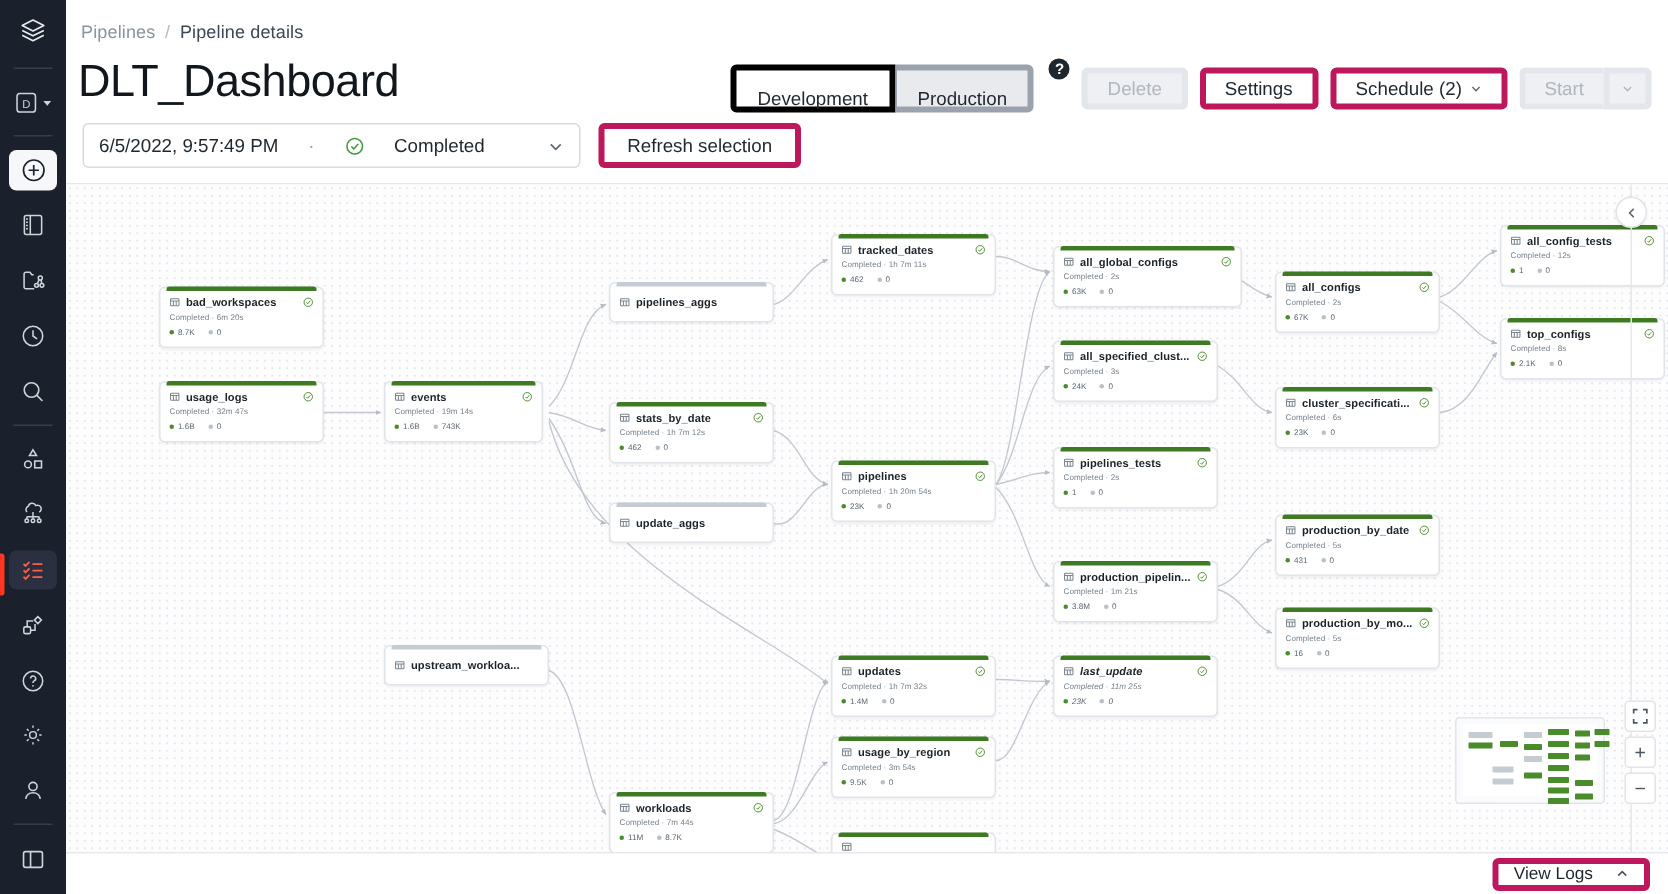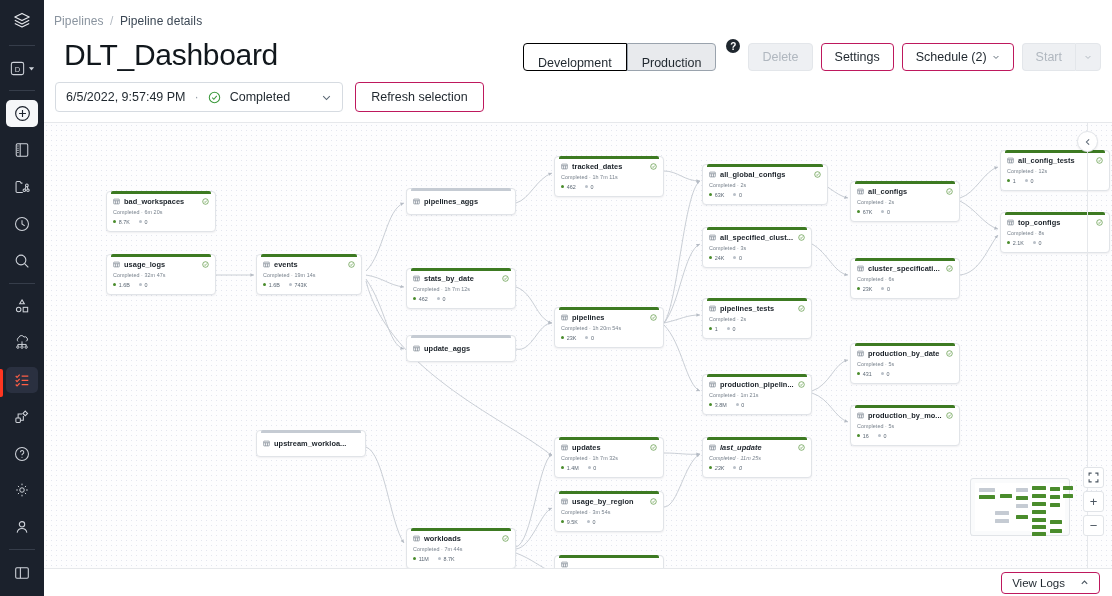--- a/index.html
+++ b/index.html
@@ -39,61 +39,61 @@
   .breadcrumb {
     position: absolute; left: 10px; top: 14px;
     font-size: 12px; color: #5a6673; letter-spacing: .1px;
   }
   .breadcrumb .bc-link { color: #8a949f; }
   .breadcrumb .bc-sep { color: #b4bbc3; margin: 0 3px; }
   .breadcrumb .bc-cur { color: #3b4754; }
 
   .page-title {
     position: absolute; left: 8px; top: 38px;
-    font-size: 30px; font-weight: 400; color: #11171c; letter-spacing: -.3px; margin-left: 12px;
+    font-size: 30px; font-weight: 400; color: #11171c; letter-spacing: -.3px;
   }
 
   
   .hdr-right {
     position: absolute; right: 11px; top: 43px;
     display: flex; align-items: center; gap: 8px;
   }
   .seg { display: flex; }
   .seg button {
     font-family: inherit; font-size: 12.5px; color: #1f272e;
-    background: #fff; border: 1px solid #000000; height: 28px;
+    background: #fff; border: 4px solid #000000; height: 28px;
     padding: 12px 14px; cursor: pointer;
   }
   .seg button:first-child { border-radius: 4px 0 0 4px; }
   .seg button:last-child { border-radius: 0 4px 4px 0; border-left: none; }
   .seg button.sel { background: #e8eaed; border-color: #9aa3ad; border-left: 1px solid #9aa3ad; }
   .help-q {
     width: 14px; height: 14px; border-radius: 50%; background: #1f272e;
     color: #fff; font-size: 10px; font-weight: bold;
     display: flex; align-items: center; justify-content: center;
     align-self: flex-start; margin-top: -4px; margin-left: 2px; cursor: pointer;
   }
   .btn {
     font-family: inherit; font-size: 12.5px; height: 28px; padding: 0 13px;
-    background: #fff; border: 1px solid #be185d; border-radius: 4px;
+    background: #fff; border: 4px solid #be185d; border-radius: 4px;
     color: #1f272e; cursor: pointer; white-space: nowrap;
     display: flex; align-items: center; gap: 5px;
   }
   .btn.disabled { background: #eef0f3; border-color: #e3e6ea; color: #b0b7bf; cursor: default; }
   .split { display: flex; }
   .split .btn:first-child { border-radius: 4px 0 0 4px; border-right: none; }
   .split .btn:last-child { border-radius: 0 4px 4px 0; padding: 0 8px; }
 
   
   .toolbar {
     position: absolute; left: 11px; top: 82px; right: 11px;
     display: flex; align-items: center; gap: 12px;
   }
   .sel-box {
-    display: flex; align-items: center; gap: 9px; height: 30px;
+    display: flex; align-items: center; gap: 20px; height: 30px;
     border: 1px solid #d6dbe1; border-radius: 4px; padding: 0 10px;
     font-size: 12.5px; color: #1f272e; background: #fff; cursor: pointer;
   }
   .sel-box .dotsep { color: #98a1aa; }
   .sel-box .chev { margin-left: 22px; color: #5a6673; }
   .check-green { width: 13px; height: 13px; }
 
   .hdr-rule {
     position: absolute; left: 0; right: 0; top: 122px; height: 1px; background: #e6e8eb;
   }

